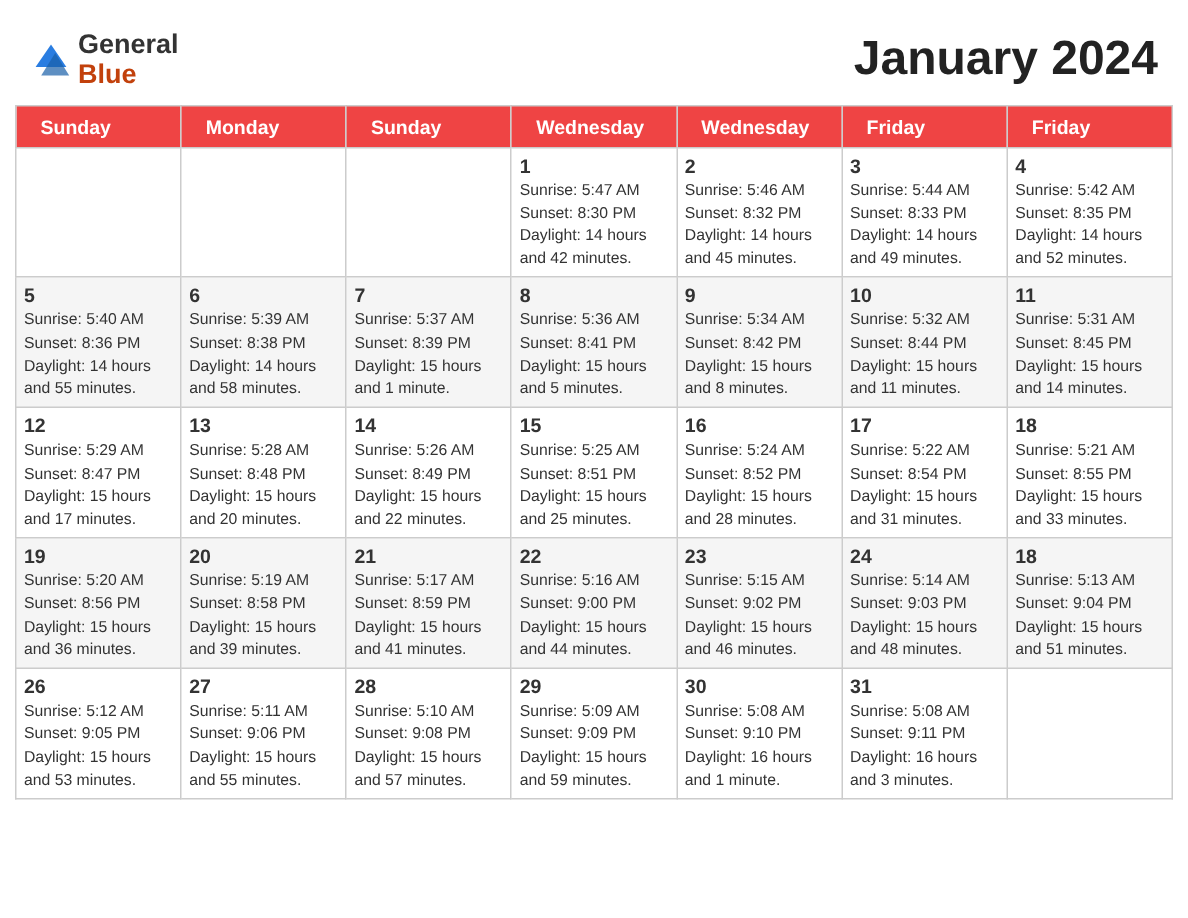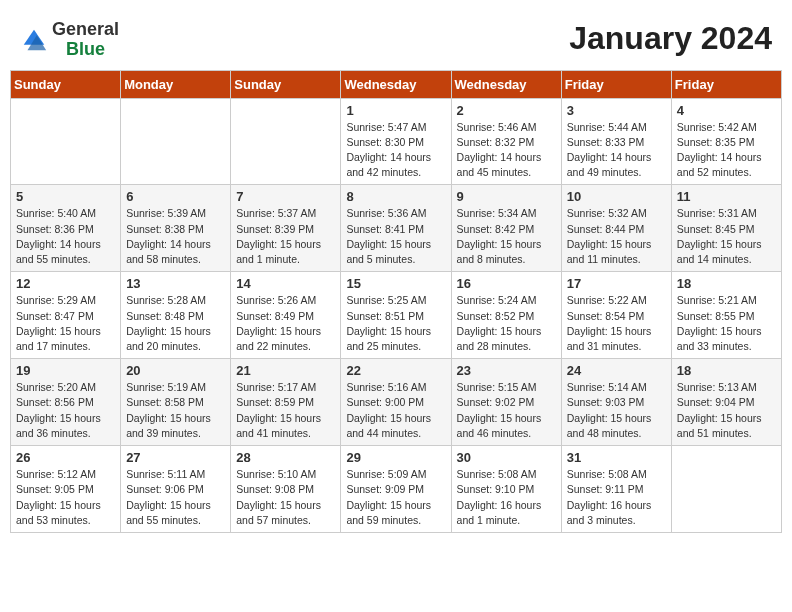--- a/index.html
+++ b/index.html
@@ -27,22 +27,21 @@
       line-height: 1.1;
     }
     .logo-general {
       font-size: 18px;
       font-weight: bold;
       color: #333;
     }
     .logo-blue {
       font-size: 18px;
       font-weight: bold;
-      color: #15803d;
-      text-align: center;
+      color: #c2410c;
     }
     .logo-icon {
       width: 28px;
       height: 28px;
     }
     .title-block {
       text-align: right;
     }
     .month-year {
       font-size: 32px;
@@ -52,23 +51,23 @@
     .location {
       font-size: 16px;
       color: #444;
     }
     .calendar {
       width: 100%;
       border-collapse: collapse;
       margin-top: 5px;
     }
     .calendar th {
-      background-color: #c2410c;
+      background-color: #ef4444;
       color: #fff;
-      padding: 6px 3px;
+      padding: 6px 16px;
       font-size: 13px;
       font-weight: bold;
       border: 1px solid #ccc;
       text-align: left;
     }
     .calendar td {
       border: 1px solid #ccc;
       vertical-align: top;
       padding: 4px 5px;
       font-size: 11px;

